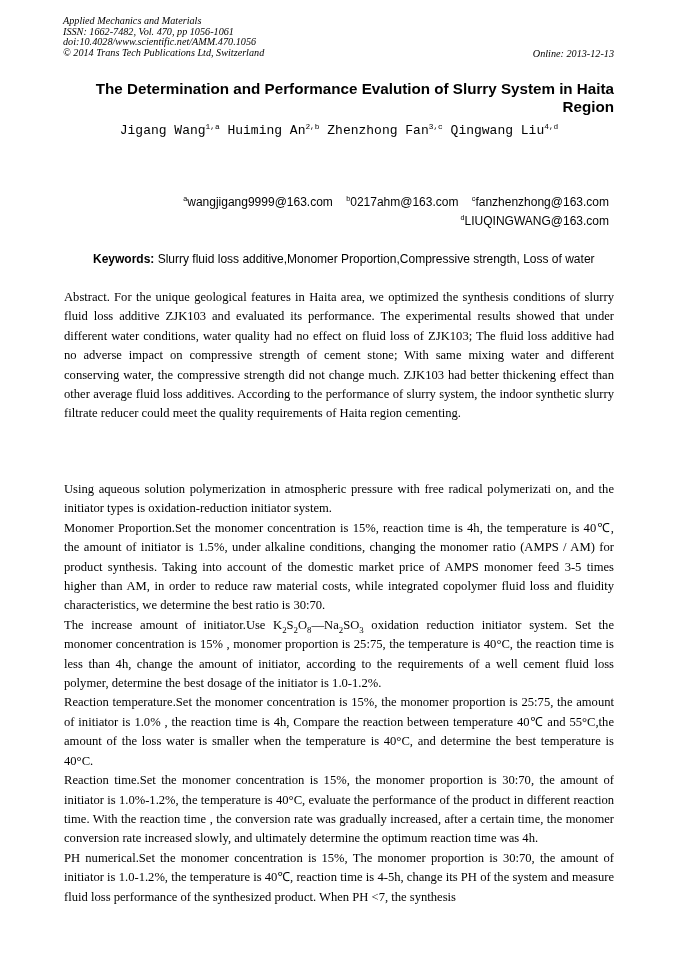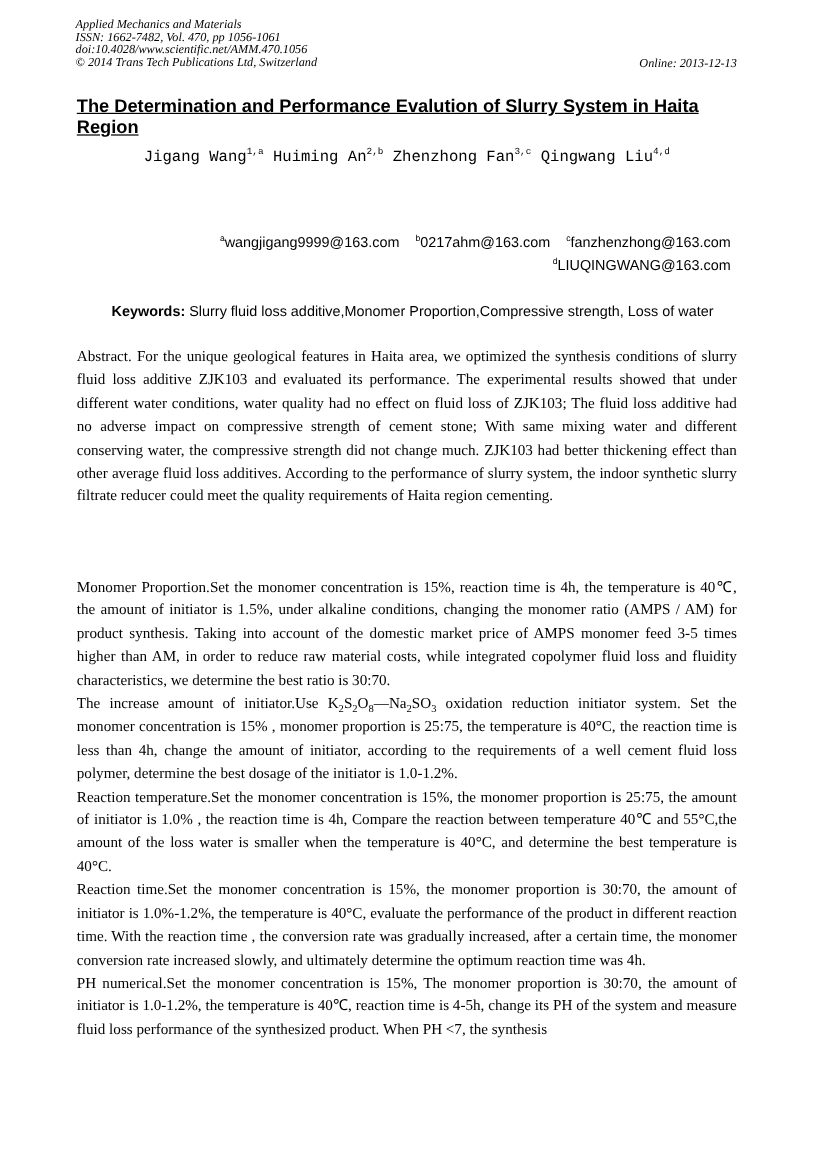--- a/index.html
+++ b/index.html
@@ -1,21 +1,21 @@
 <!DOCTYPE html>
 <html><head>
 <meta charset="utf-8">
 <style>
   html, body { margin:0; padding:0; background:#ffffff; }
   body { width:678px; height:959px; position:relative; overflow:hidden; color:#000; }
   .page { position:absolute; left:0; top:0; width:678px; height:959px; }
   .hdr { position:absolute; font-family:"Liberation Serif", serif; font-style:italic; font-size:10.2px; line-height:10.6px; }
   .hdr-left { left:63px; top:16px; }
   .hdr-right { right:64px; top:16px; text-align:center;margin-top:33px; }
-  .title { position:absolute; left:64px; width:550px; top:80px; text-align:left; font-family:"Liberation Sans", sans-serif; font-weight:bold; font-size:15.2px; line-height:18px;text-decoration:underline; }
+  .title { position:absolute; left:64px; width:550px; top:80px; text-align:right; font-family:"Liberation Sans", sans-serif; font-weight:bold; font-size:15.2px; line-height:18px; }
   .authors { position:absolute; left:64px; width:550px; top:121px; text-align:center; font-family:Liberation Mono, monospace; font-size:13px; line-height:20px; }
   .authors sup, .affil sup, .emails sup { font-size:0.6em; vertical-align:super; line-height:0; }
   .affil { position:absolute; left:64px; width:550px; top:148px; text-align:center; font-family:"Liberation Sans", sans-serif; font-size:12px; line-height:19px; }
   .emails { position:absolute; left:64px; width:550px; top:193px; text-align:right; font-family:"Liberation Sans", sans-serif; font-size:12px; line-height:19px; }
   .email { margin:0 5px; }
   .keywords { position:absolute; left:64px; width:560px; top:251px; font-family:"Liberation Sans", sans-serif; font-size:12px; line-height:16px; white-space:nowrap;margin-left:29px; }
   .keywords b { font-weight:bold; }
   .body { position:absolute; left:64px; width:550px; font-family:"Liberation Serif", serif; font-size:12.6px; line-height:19.4px; text-align:justify; }
   .abstract { top:288px; }
   .section-title { position:absolute; left:64px; top:458px; font-family:"Liberation Serif", serif; font-weight:bold; font-size:12.6px; line-height:16px; }
@@ -56,20 +56,21 @@
   </div>
 
   <div class="keywords"><b>Keywords:</b><span> Slurry fluid loss additive,Monomer Proportion,Compressive strength, Loss of water</span></div>
 
   <div class="body abstract">
     <p><b>Abstract.</b><span> For the unique geological features in Haita area, we optimized the synthesis conditions of slurry fluid loss additive ZJK103 and evaluated its performance. The experimental results showed that under different water conditions, water quality had no effect on fluid loss of ZJK103; The fluid loss additive had no adverse impact on compressive strength of cement stone; With same mixing water and different conserving water, the compressive strength did not change much. ZJK103 had better thickening effect than other average fluid loss additives. According to the performance of slurry system, the indoor synthetic slurry filtrate reducer could meet the quality requirements of Haita region cementing.</span></p>
   </div>
 
 
   <div class="body main">
+    <p>Using aqueous solution polymerization in atmospheric pressure with free radical polymerizati on, and the initiator types is oxidation-reduction initiator system.</p>
     <p><b>Monomer Proportion.</b><span>Set the monomer concentration is 15%, reaction time is 4h, the temperature is 40℃, the amount of initiator is 1.5%, under alkaline conditions, changing the monomer ratio (AMPS / AM) for product synthesis. Taking into account of the domestic market price of AMPS monomer feed 3-5 times higher than AM, in order to reduce raw material costs, while integrated copolymer fluid loss and fluidity characteristics, we determine the best ratio is 30:70.</span></p>
     <p><b>The increase amount of initiator.</b><span>Use K</span><sub>2</sub><span>S</span><sub>2</sub><span>O</span><sub>8</sub><span>—Na</span><sub>2</sub><span>SO</span><sub>3</sub><span> oxidation reduction initiator system. Set the monomer concentration is 15% , monomer proportion is 25:75, the temperature is 40°C, the reaction time is less than 4h, change the amount of initiator, according to the requirements of a well cement fluid loss polymer, determine the best dosage of the initiator is 1.0-1.2%.</span></p>
     <p><b>Reaction temperature.</b><span>Set the monomer concentration is 15%, the monomer proportion is 25:75, the amount of initiator is 1.0% , the reaction time is 4h, Compare the reaction between temperature 40℃ and 55°C,the amount of the loss water is smaller when the temperature is 40°C, and determine the best temperature is 40°C.</span></p>
     <p><b>Reaction time.</b><span>Set the monomer concentration is 15%, the monomer proportion is 30:70, the amount of initiator is 1.0%-1.2%, the temperature is 40°C, evaluate the performance of the product in different reaction time. With the reaction time , the conversion rate was gradually increased, after a certain time, the monomer conversion rate increased slowly, and ultimately determine the optimum reaction time was 4h.</span></p>
     <p><b>PH numerical.</b><span>Set the monomer concentration is 15%, The monomer proportion is 30:70, the amount of initiator is 1.0-1.2%, the temperature is 40℃, reaction time is 4-5h, change its PH of the system and measure fluid loss performance of the synthesized product. When PH &lt;7, the synthesis</span></p>
   </div>
 
 </div>
 
 </body></html>

